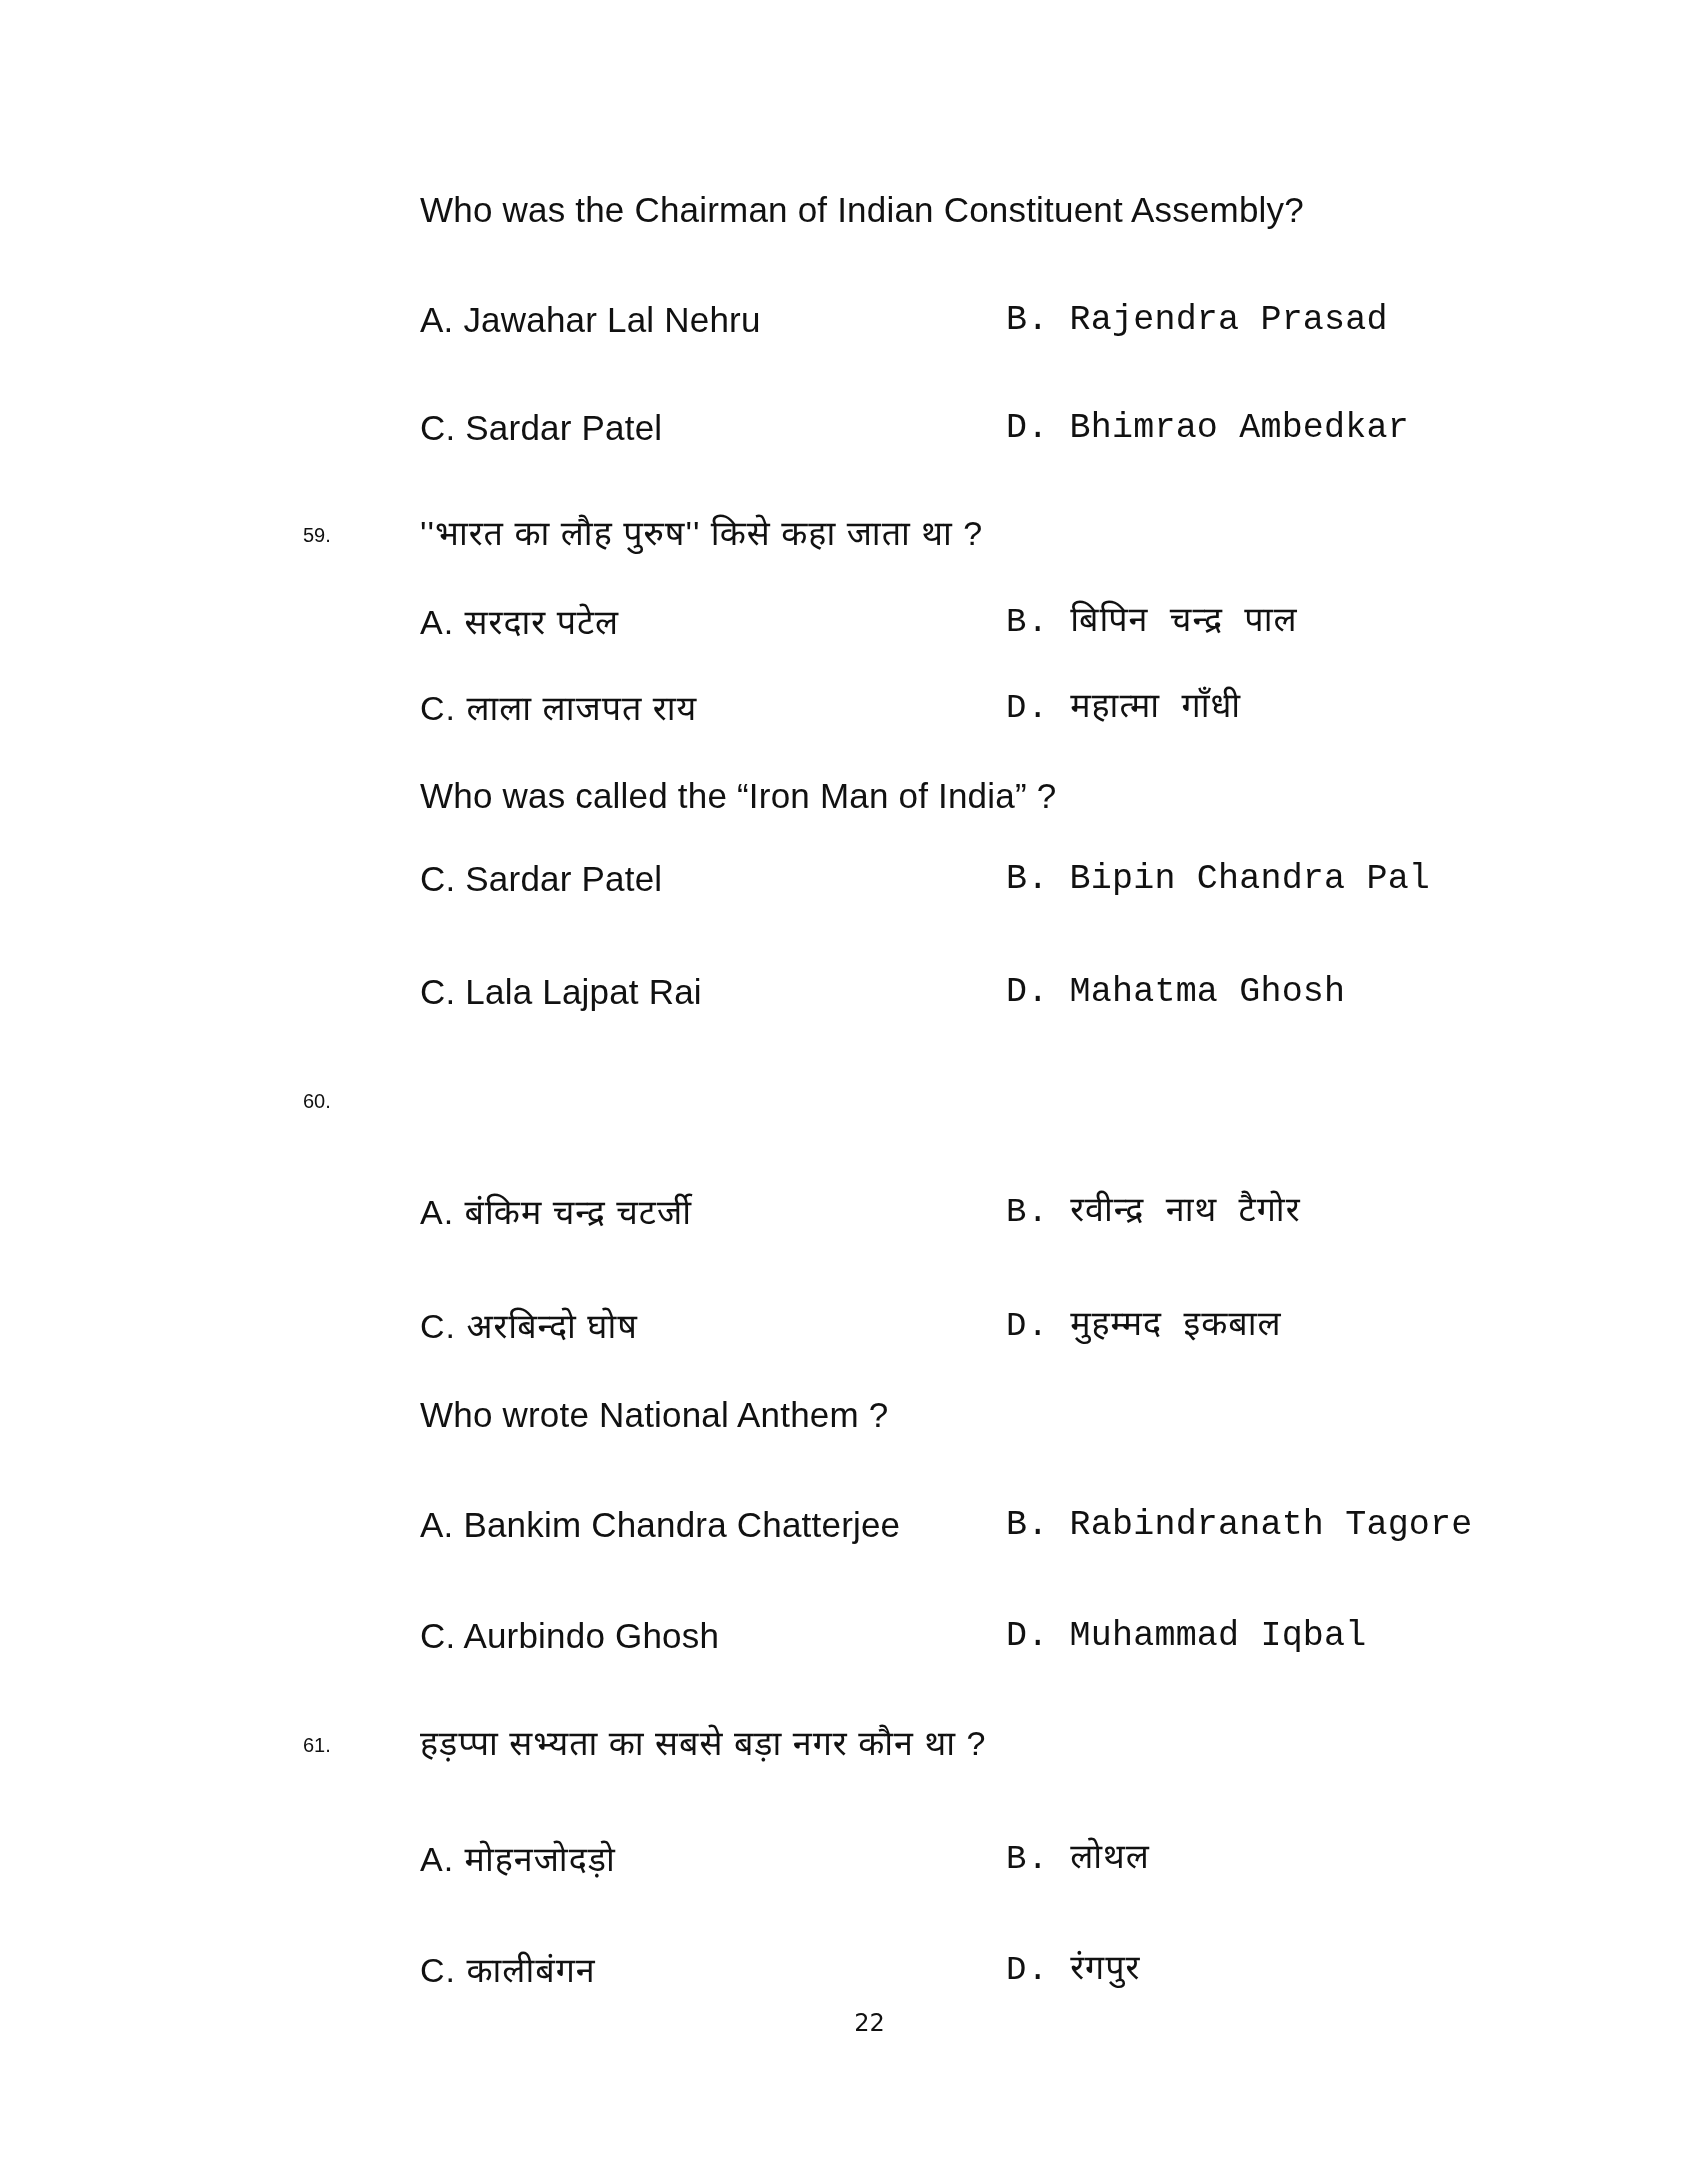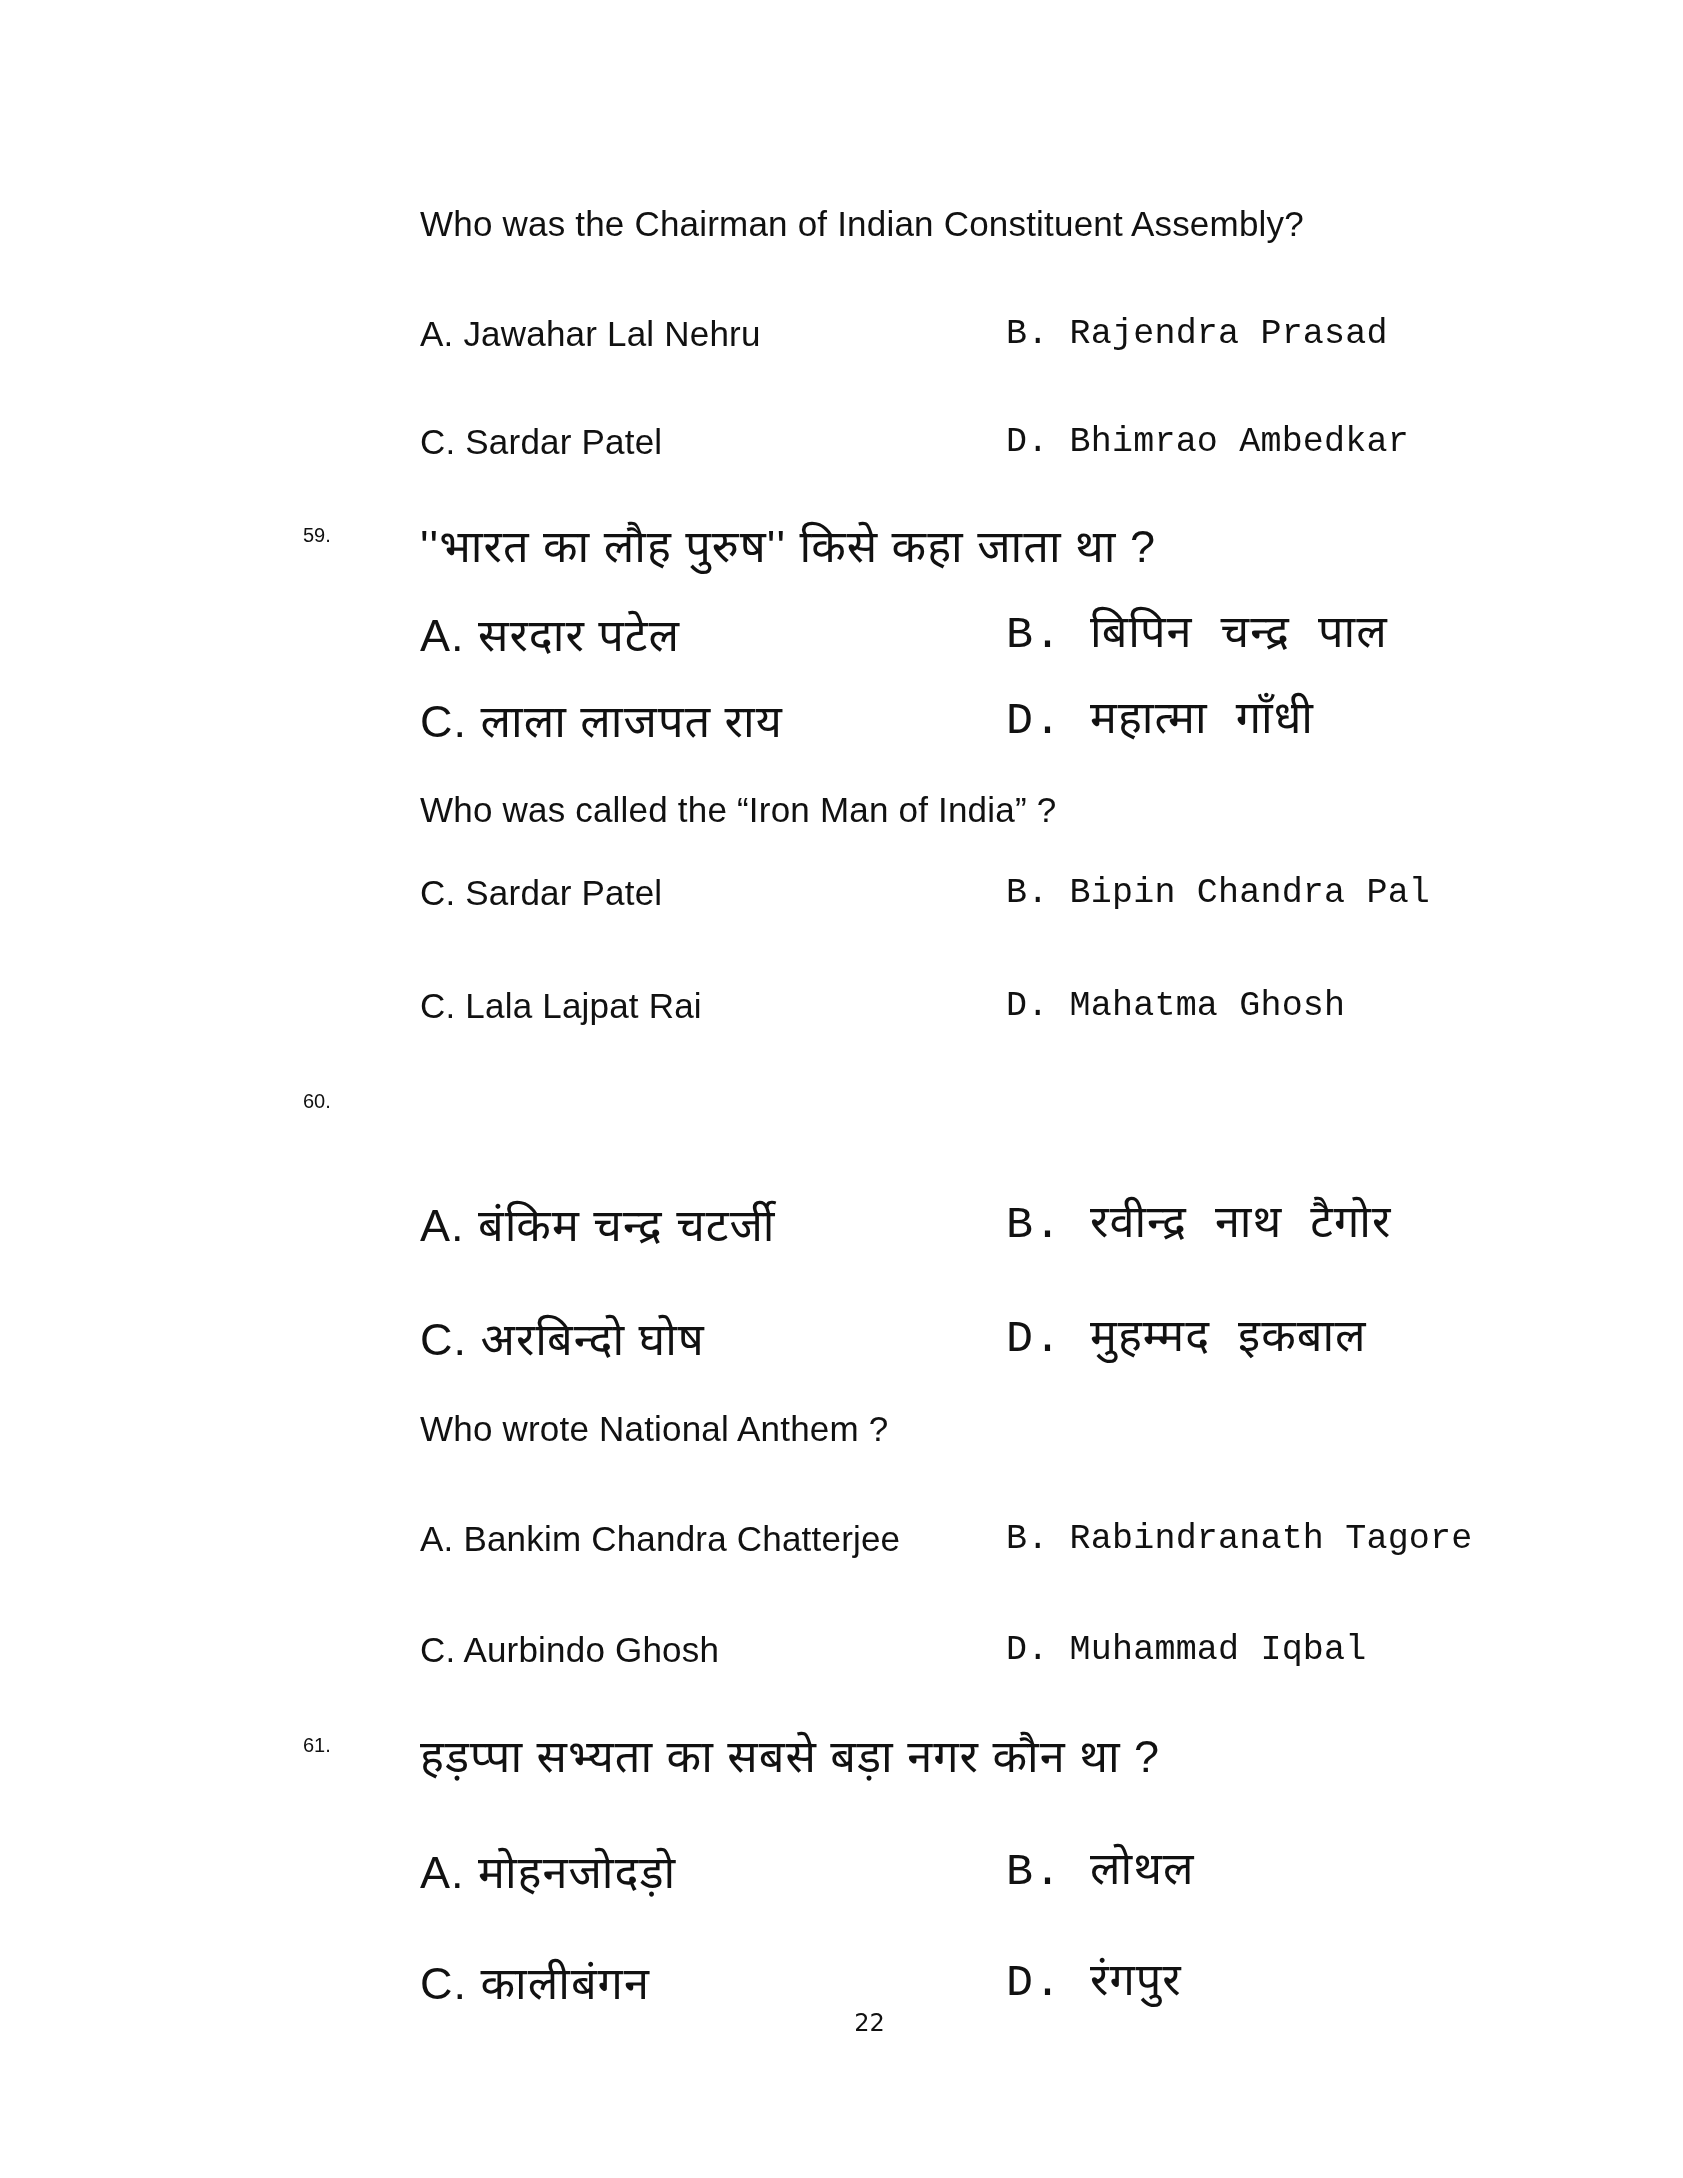--- a/index.html
+++ b/index.html
@@ -21,24 +21,23 @@
     width: 1683px; height: 2178px;
     background: #ffffff;
   }
   .line {
     position: absolute;
     font-size: 35px;
     line-height: 40px;
     height: 40px;
     white-space: nowrap;
     letter-spacing: 0.2px;
-    margin-top: 14px;
   }
   .hi {
-    font-size: 45px;
+    font-size: 34px;
     letter-spacing: 1px;
   }
   .qnum {
     position: absolute;
     left: 303px;
     font-size: 20px;
     line-height: 40px;
     height: 40px;
   }
   .colA { left: 420px; }

